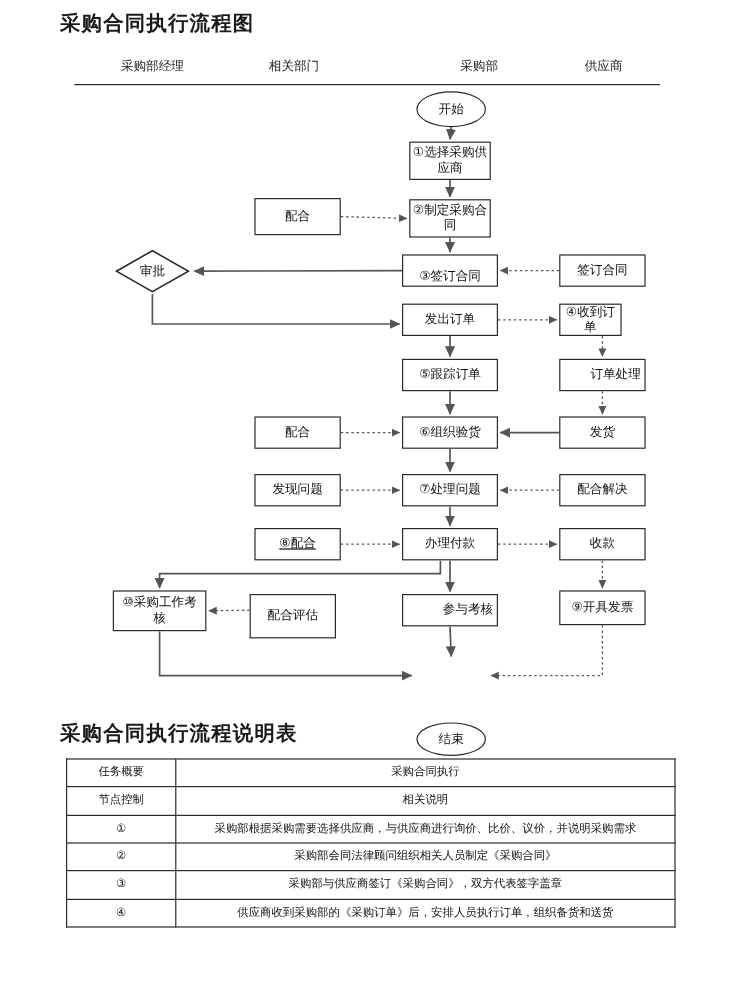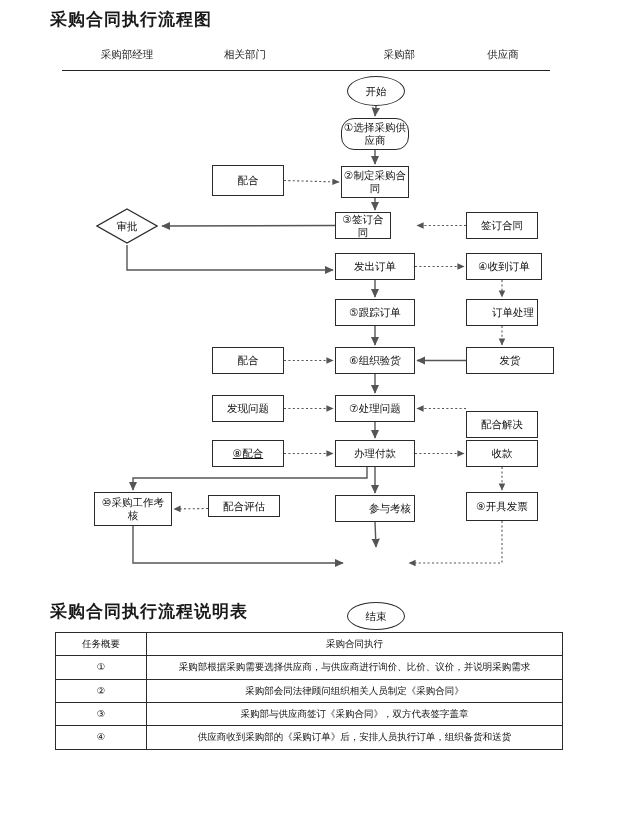--- a/index.html
+++ b/index.html
@@ -120,86 +120,86 @@
         <polyline points="133,526 133,563 343,563" fill="none" stroke="#555555" stroke-width="1.4" marker-end="url(#ah-solid)"></polyline>
         <polyline points="502,521 502,563 409,563" fill="none" stroke="#555555" stroke-width="1.1" stroke-dasharray="2,2.4" marker-end="url(#ah-dot)"></polyline>
       </g>
   </svg>
   <div id="node-layer">
       <div class="node term" style="left: 345px; top: 76px; width: 62px; height: 30px;">
         <div class="term-inner">
           <span>开始</span>
         </div>
       </div>
-      <div class="node" style="left: 341px; top: 118px; width: 68px; height: 32px; border-radius: 13px;">
+      <div class="node" style="left: 341px; top: 118px; width: 68px; height: 32px;">
         <span>①选择采购供应商</span>
       </div>
       <div class="node" style="left: 341px; top: 166px; width: 68px; height: 32px;">
         <span>②制定采购合同</span>
       </div>
-      <div class="node" style="left: 335px; top: 212px; width: 56px; height: 27px;">
+      <div class="node" style="left: 335px; top: 212px; width: 80px; height: 27px; align-items: flex-end;">
         <span>③签订合同</span>
       </div>
       <div class="node dec" style="left: 94px; top: 207px; width: 66px; height: 38px;">
         <div class="dec-inner">
           <svg class="dshape" viewBox="0 0 66 38" preserveAspectRatio="none">
             <polygon points="33,1 65,19 33,37 1,19" fill="#fff" stroke="#2b2b2b" stroke-width="1.3" vector-effect="non-scaling-stroke"></polygon>
           </svg>
           <div class="dec-text">审批</div>
         </div>
       </div>
       <div class="node" style="left: 212px; top: 165px; width: 72px; height: 31px;">
         <span>配合</span>
       </div>
       <div class="node" style="left: 466px; top: 212px; width: 72px; height: 27px;">
         <span>签订合同</span>
       </div>
       <div class="node" style="left: 335px; top: 253px; width: 80px; height: 27px;">
         <span>发出订单</span>
       </div>
-      <div class="node" style="left: 466px; top: 253px; width: 76px; height: 27px;">
+      <div class="node" style="left: 466px; top: 253px; width: 52px; height: 27px;">
         <span>④收到订单</span>
       </div>
       <div class="node" style="left: 335px; top: 299px; width: 80px; height: 27px;">
         <span>⑤跟踪订单</span>
       </div>
       <div class="node" style="left: 466px; top: 299px; width: 72px; height: 27px; padding-left: 24px;">
         <span>订单处理</span>
       </div>
       <div class="node" style="left: 335px; top: 347px; width: 80px; height: 27px;">
         <span>⑥组织验货</span>
       </div>
       <div class="node" style="left: 212px; top: 347px; width: 72px; height: 27px;">
         <span>配合</span>
       </div>
-      <div class="node" style="left: 466px; top: 347px; width: 88px; height: 27px;">
+      <div class="node" style="left: 466px; top: 347px; width: 72px; height: 27px;">
         <span>发货</span>
       </div>
       <div class="node" style="left: 335px; top: 395px; width: 80px; height: 27px;">
         <span>⑦处理问题</span>
       </div>
       <div class="node" style="left: 212px; top: 395px; width: 72px; height: 27px;">
         <span>发现问题</span>
       </div>
-      <div class="node" style="left: 466px; top: 395px; width: 72px; height: 27px; margin-top: 16px;">
+      <div class="node" style="left: 466px; top: 395px; width: 72px; height: 27px;">
         <span>配合解决</span>
       </div>
       <div class="node" style="left: 335px; top: 440px; width: 80px; height: 27px;">
         <span>办理付款</span>
       </div>
       <div class="node" style="left: 212px; top: 440px; width: 72px; height: 27px; text-decoration: underline;">
         <span>⑧配合</span>
       </div>
       <div class="node" style="left: 466px; top: 440px; width: 72px; height: 27px;">
         <span>收款</span>
       </div>
       <div class="node" style="left: 94px; top: 492px; width: 78px; height: 34px;">
         <span>⑩采购工作考核</span>
       </div>
-      <div class="node" style="left: 208px; top: 495px; width: 72px; height: 22px; text-align: center;">
+      <div class="node" style="left: 208px; top: 495px; width: 72px; height: 37px; text-align: center;">
         <span>配合评估</span>
       </div>
       <div class="node" style="left: 335px; top: 495px; width: 80px; height: 27px; padding-left: 32px;">
         <span>参与考核</span>
       </div>
       <div class="node" style="left: 466px; top: 492px; width: 72px; height: 29px;">
         <span>⑨开具发票</span>
       </div>
       <div class="node term" style="left: 345px; top: 564px; width: 62px; height: 28px; margin-top: 38px;">
         <div class="term-inner">
@@ -209,20 +209,24 @@
     </div>
 </div>
 
 <table id="spec-table">
   <tbody id="spec-body">
       <tr>
         <td class="c-key">任务概要</td>
         <td class="c-val">采购合同执行</td>
       </tr>
       <tr>
+        <td class="c-key">节点控制</td>
+        <td class="c-val">相关说明</td>
+      </tr>
+      <tr>
         <td class="c-key">①</td>
         <td class="c-val">采购部根据采购需要选择供应商，与供应商进行询价、比价、议价，并说明采购需求</td>
       </tr>
       <tr>
         <td class="c-key">②</td>
         <td class="c-val">采购部会同法律顾问组织相关人员制定《采购合同》</td>
       </tr>
       <tr>
         <td class="c-key">③</td>
         <td class="c-val">采购部与供应商签订《采购合同》，双方代表签字盖章</td>

